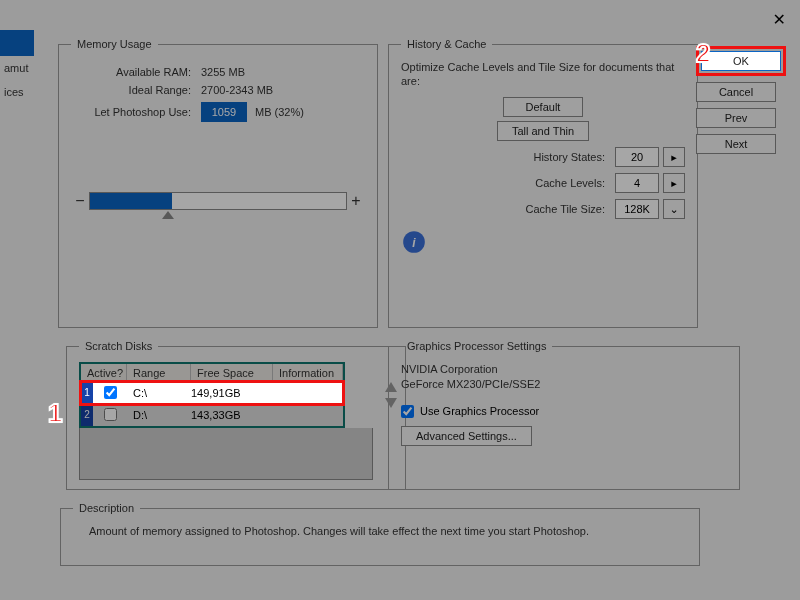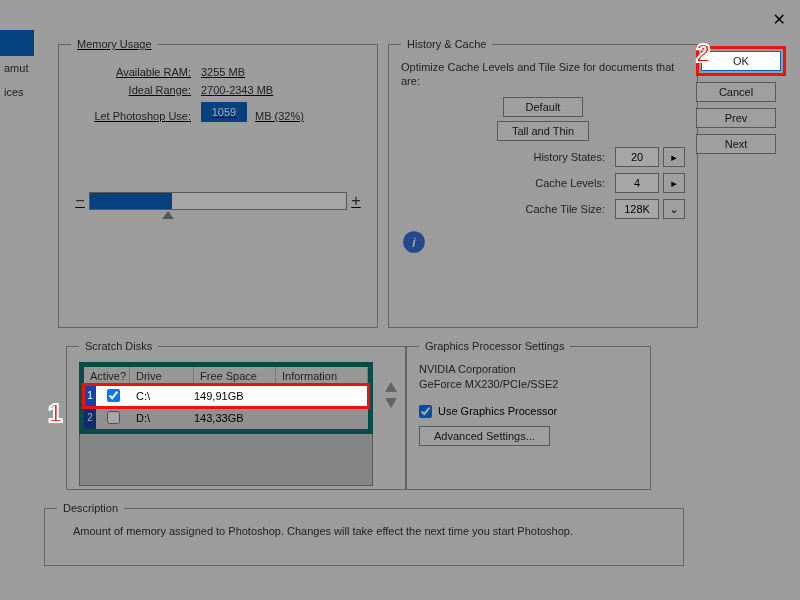--- a/index.html
+++ b/index.html
@@ -7,22 +7,22 @@
 .overlay { position: absolute; inset: 0; background: rgba(0,0,0,0.35); pointer-events: none; z-index: 50; }
 .close-x { position: absolute; top: 10px; right: 14px; font-size: 16px; color: #000; z-index: 5; cursor: pointer; }
 .sidebar { position: absolute; left: 0; top: 30px; width: 34px; height: 520px; }
 .sidebar div { padding: 6px 4px; color: #333; white-space: nowrap; }
 .sidebar .sel { background: #0a64c4; color: #fff; height: 26px; }
 
 fieldset { border: 1px solid #999; padding: 10px 12px 14px; position: absolute; background: transparent; }
 legend { padding: 0 6px; color: #333; font-size: 11px; }
 
 
-.memory { left: 58px; top: 38px; width: 320px; height: 290px; text-decoration: underline; }
-.memrow { display: flex; margin: 6px 0; align-items: flex-end; }
+.memory { left: 58px; top: 38px; width: 320px; height: 290px; }
+.memrow { display: flex; margin: 6px 0; align-items: center; }
 .memlbl { width: 130px; text-align: right; padding-right: 10px; color: #333; }
 .memval { color: #333; }
 .meminput { width: 46px; height: 20px; border: 1px solid #0a64c4; text-align: center; background: #fff; color: #000; }
 .meminput.sel { background: #0a64c4; color: #fff; }
 .slider-wrap { display: flex; align-items: center; margin-top: 70px; }
 .slider-wrap .m, .slider-wrap .p { width: 18px; text-align: center; font-size: 16px; color: #333; }
 .slider { flex: 1; height: 18px; border: 1px solid #888; background: #fff; position: relative; }
 .slider .fill { position: absolute; left: 0; top: 0; bottom: 0; width: 32%; background: #0a64c4; }
 .slider .ptr { position: absolute; top: 18px; left: 28%; width: 0; height: 0; border-left: 6px solid transparent; border-right: 6px solid transparent; border-bottom: 8px solid #888; }
 
@@ -34,48 +34,48 @@
 .hrow { display: flex; align-items: center; justify-content: flex-end; margin: 6px 0; }
 .hrow .lbl { margin-right: 10px; color: #333; }
 .hrow .val { width: 44px; height: 20px; border: 1px solid #888; background: #fff; text-align: center; line-height: 18px; margin-right: 4px; }
 .hrow .step, .hrow .dd { width: 22px; height: 20px; border: 1px solid #888; background: #f4f4f4; text-align: center; line-height: 18px; }
 .infotip { display: flex; margin-top: 10px; }
 .infotip .icon { width: 26px; height: 26px; margin-right: 8px; }
 .infotip .txt { color: #333; line-height: 1.3; flex: 1; }
 
 
 .scratch { left: 66px; top: 340px; width: 340px; height: 150px; }
-.table { border: 5px solid #0f766e; width: 294px; }
+.table { border: 2px solid #0f766e; width: 266px; }
 .thead { display: flex; background: #ece9e3; }
 .thead div { padding: 3px 6px; border-right: 1px solid #bbb; color: #333; }
 .th-a { width: 46px; } .th-d { width: 64px; } .th-f { width: 82px; } .th-i { flex: 1; border-right: none; }
 .trow { display: flex; align-items: center; height: 22px; }
 .trow .num { width: 12px; background: #1643a8; color: #fff; text-align: center; align-self: stretch; line-height: 22px; font-size: 10px; }
 .trow .cb { width: 34px; text-align: center; }
 .trow .cb input { width: 13px; height: 13px; }
 .trow .dr { width: 64px; padding-left: 6px; }
 .trow .fs { width: 82px; }
 .trow .inf { flex: 1; }
 .trow.hl { background: #fff; outline: 3px solid #e11; outline-offset: -1px; position: relative; z-index: 60; }
 .trow.dim { background: #ddd; }
 .tfill { height: 52px; background: #ccc; width: 294px; border: 1px solid #888; border-top: none; }
 .arrows { position: absolute; right: 8px; top: 30px; display: flex; flex-direction: column; gap: 6px; }
 .arrows div { width: 0; height: 0; border-left: 6px solid transparent; border-right: 6px solid transparent; }
 .arrows .up { border-bottom: 10px solid #999; }
 .arrows .dn { border-top: 10px solid #999; }
 
 
-.gfx { left: 406px; top: 340px; width: 245px; height: 150px; }
+.gfx { left: 388px; top: 340px; width: 352px; height: 150px; }
 .gfx .lbl { color: #333; margin-bottom: 6px; }
 .gfx .det { color: #333; line-height: 1.4; margin-bottom: 12px; }
 .chk { display: flex; align-items: center; margin-bottom: 8px; }
 .chk input { width: 13px; height: 13px; margin-right: 6px; }
 
 
-.desc { left: 44px; top: 502px; width: 640px; height: 64px; }
+.desc { left: 60px; top: 502px; width: 640px; height: 64px; }
 .desc .txt { color: #333; line-height: 1.4; margin-left: 16px; }
 
 
 .rbtns { position: absolute; right: 14px; top: 46px; display: flex; flex-direction: column; gap: 6px; }
 .rbtns .btn { width: 70px; }
 .rbtns .ok-wrap { border: 3px solid #e11; padding: 2px; position: relative; z-index: 60; }
 .rbtns .ok-wrap .btn { background: #fff; border: 1px solid #0a64c4; }
 
 .callout { position: absolute; z-index: 70; color: #e11; font-weight: bold; font-size: 26px; -webkit-text-stroke: 2px #fff; text-shadow: 0 0 2px #fff; }
 .c1 { left: 48px; top: 398px; }
@@ -143,21 +143,21 @@
         <text x="12" y="17" text-anchor="middle" font-size="14" fill="#fff" font-family="Georgia" font-style="italic" font-weight="bold">i</text>
       </svg>
   </div>
 </fieldset>
 
 <fieldset class="scratch">
   <legend>Scratch Disks</legend>
   <div class="table">
     <div class="thead">
       <div class="th-a">Active?</div>
-      <div class="th-d">Drive</div>
+      <div class="th-d">Range</div>
       <div class="th-f">Free Space</div>
       <div class="th-i">Information</div>
     </div>
     <div class="trow hl">
       <div class="num">1</div>
       <div class="cb"><input type="checkbox" checked="" style=""></div>
       <div class="dr">C:\</div>
       <div class="fs">149,91GB</div>
       <div class="inf"></div>
     </div>

